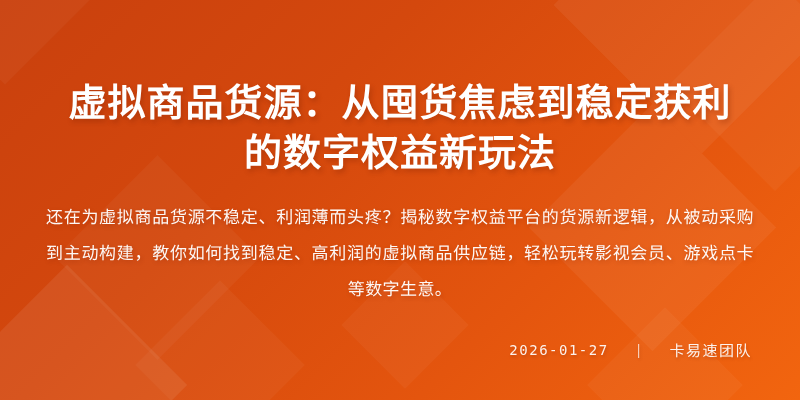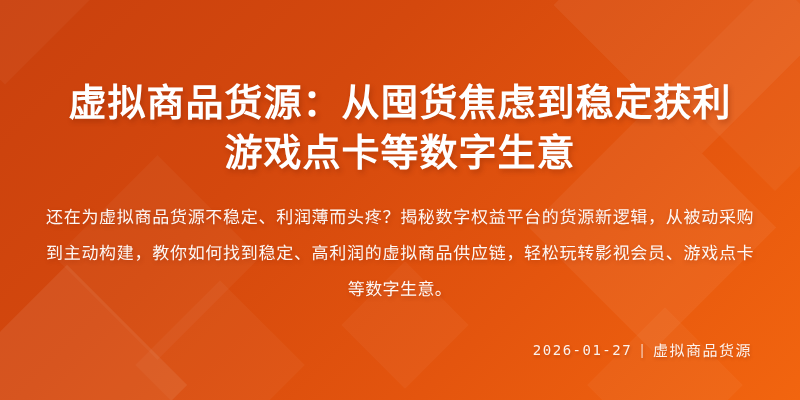--- a/index.html
+++ b/index.html
@@ -93,21 +93,21 @@
     text-align: justify;
     text-align-last: center;
   }
 
   .footer {
     position: absolute;
     right: 48px;
     bottom: 40px;
     display: flex;
     align-items: center;
-    gap: 6px;
+    gap: 26px;
     color: rgba(255, 255, 255, 0.92);
     font-size: 15px;
     letter-spacing: 1.2px;
     text-shadow: 1px 2px 3px rgba(120, 30, 0, 0.25);
   }
   .footer-date {
     font-family: "DejaVu Sans Mono", "Liberation Mono", monospace;
     font-size: 14px;
     letter-spacing: 1.5px;
   }
@@ -135,28 +135,28 @@
     <div class="diamond d-botleft bright"></div>
     <div class="diamond d-botleft2 dim"></div>
     <div class="diamond d-botright dim"></div>
     <div class="diamond d-center dim"></div>
   </div>
 
   <div class="content">
 
     <div class="title-block">
       <div class="title-line">虚拟商品货源：从囤货焦虑到稳定获利</div>
-      <div class="title-line">游戏点卡等数字生意</div>
+      <div class="title-line">的数字权益新玩法</div>
     </div>
 
     <div class="subtitle-block">
       <div class="subtitle-text">还在为虚拟商品货源不稳定、利润薄而头疼？揭秘数字权益平台的货源新逻辑，从被动采购到主动构建，教你如何找到稳定、高利润的虚拟商品供应链，轻松玩转影视会员、游戏点卡等数字生意。</div>
     </div>
 
   </div>
 
   <div class="footer">
     <span class="footer-date">2026-01-27</span>
     <span class="footer-sep">|</span>
-    <span class="footer-author">虚拟商品货源</span>
+    <span class="footer-author">卡易速团队</span>
   </div>
 
 </div>
 
 </body></html>

